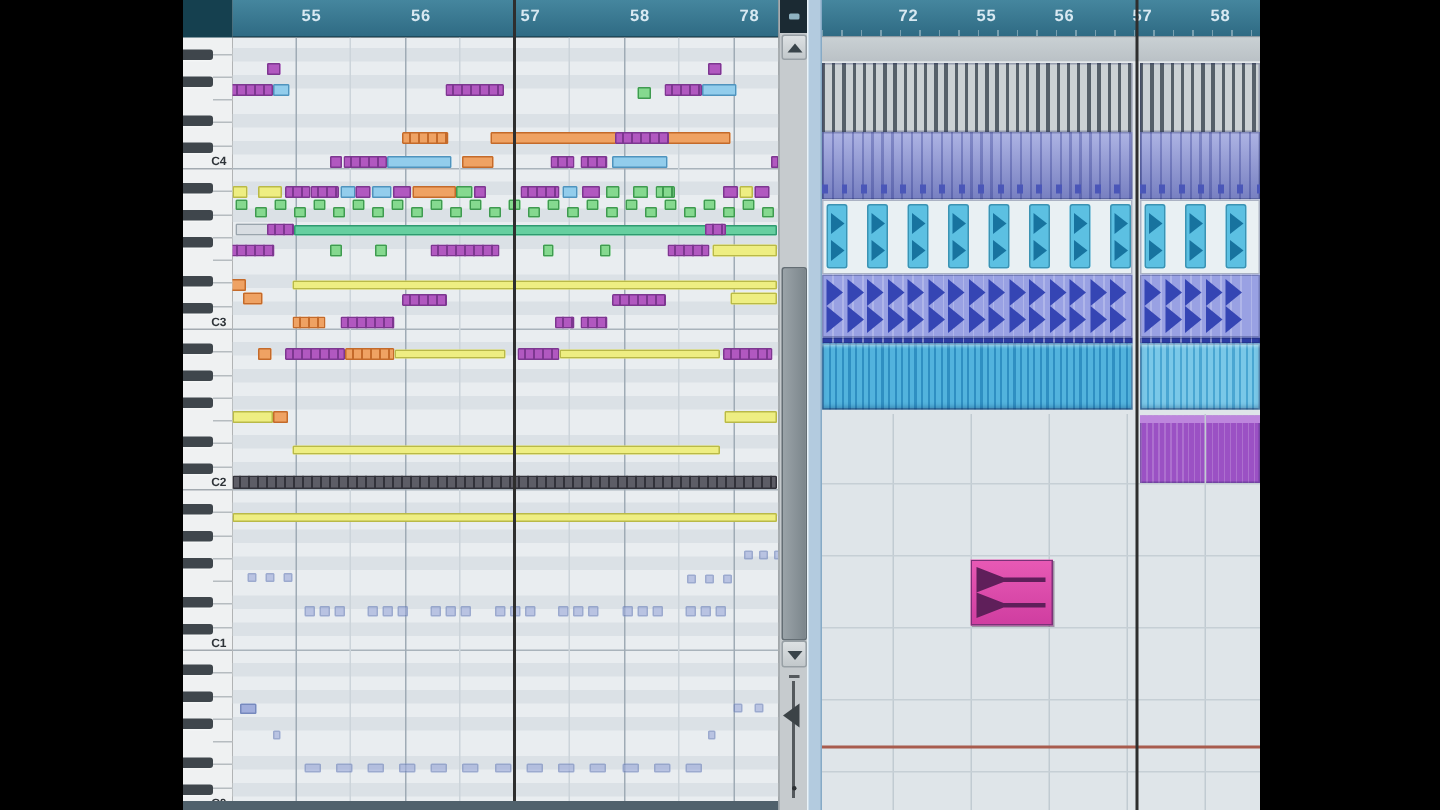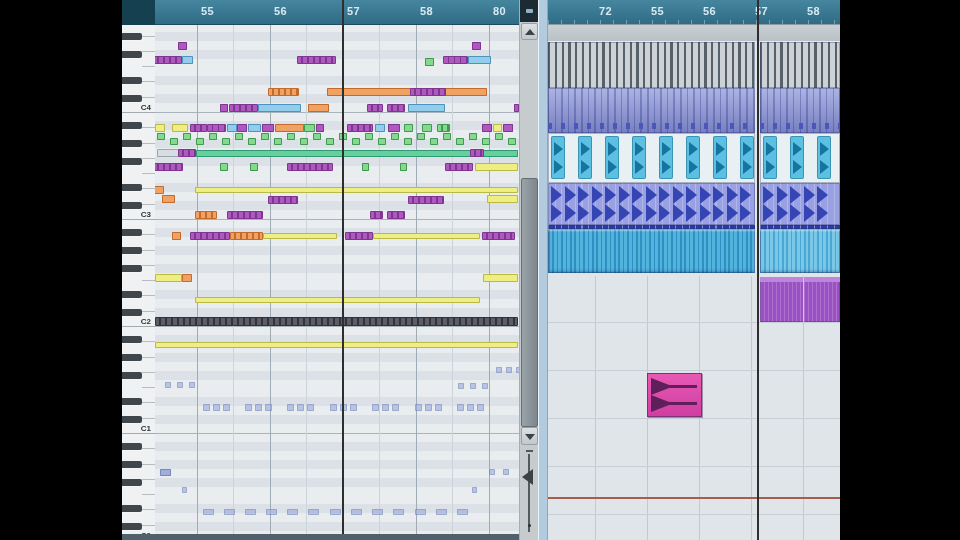--- a/index.html
+++ b/index.html
@@ -118,21 +118,21 @@
         <div class="bkey" style="position: absolute; top: 443px;"></div>
         <div class="klabel" style="position: absolute; top: 531px;">C0</div>
       </div>
   </div>
 
   <div id="left-ruler">
       <div class="rlabel" style="position: absolute; left: 46px;">55</div>
       <div class="rlabel" style="position: absolute; left: 119px;">56</div>
       <div class="rlabel" style="position: absolute; left: 192px;">57</div>
       <div class="rlabel" style="position: absolute; left: 265px;">58</div>
-      <div class="rlabel" style="position: absolute; left: 338px;">80</div>
+      <div class="rlabel" style="position: absolute; left: 338px;">78</div>
     </div>
 
   <div id="left-grid">
       <div class="grow" style="position: absolute; top: 69px;"></div>
       <div class="grow" style="position: absolute; top: 51px;"></div>
       <div class="grow" style="position: absolute; top: 25px;"></div>
       <div class="grow" style="position: absolute; top: 7px;"></div>
       <div class="octline" style="position: absolute; top: 87px;"></div>
       <div class="grow" style="position: absolute; top: 176px;"></div>
       <div class="grow" style="position: absolute; top: 158px;"></div>

